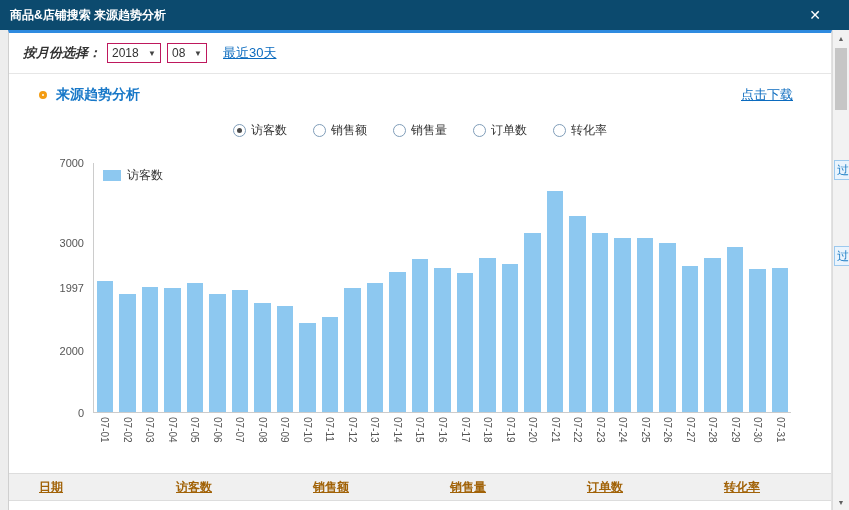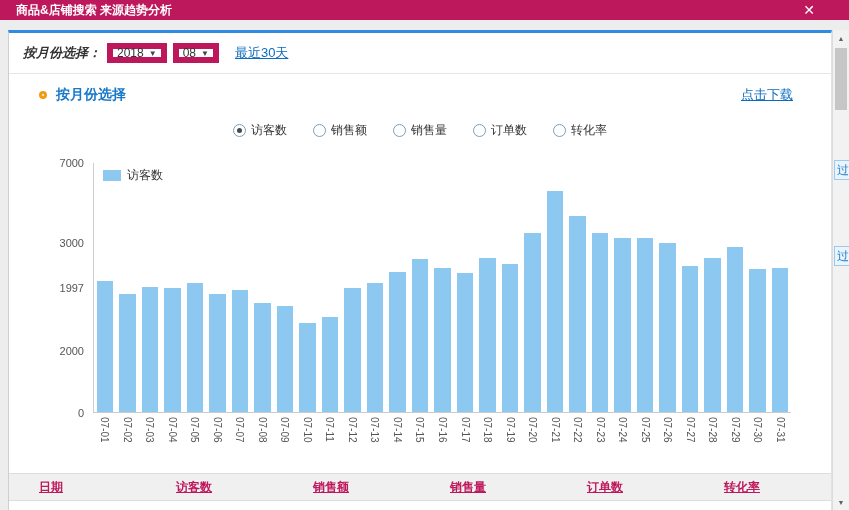--- a/index.html
+++ b/index.html
@@ -5,23 +5,23 @@
   * { box-sizing: border-box; margin: 0; padding: 0; }
   html,body { width: 849px; height: 510px; }
   body {
     position: relative; overflow: hidden;
     background: #ededed;
     font-family: "Liberation Sans", "DejaVu Sans", sans-serif;
     font-size: 12px; color: #333;
   }
   
   .modal-header {
-    position: absolute; top: 0; left: 0; right: 0; height: 20px;
-    background: #be185d; color: #fff;
-    display: flex; align-items: center; padding: 0 16px;
+    position: absolute; top: 0; left: 0; right: 0; height: 30px;
+    background: #0c4a6e; color: #fff;
+    display: flex; align-items: center; padding: 0 10px;
     font-size: 12px; font-weight: bold; z-index: 6;
   }
   .close-btn {
     margin-left: auto; margin-right: 18px; font-size: 14px; font-weight: bold;
     cursor: pointer; line-height: 1;
   }
   
   .scrollbar {
     position: absolute; top: 30px; right: 0; bottom: 0; width: 17px;
     background: #f2f2f2; border-left: 1px solid #dcdcdc; z-index: 3;
@@ -46,21 +46,21 @@
   }
   
   .filter-row {
     display: flex; align-items: center; gap: 6px;
     padding: 10px 0 10px 14px; border-bottom: 1px solid #e6e6e6;
     font-size: 13px;
   }
   .filter-label { font-weight: bold; font-style: italic; }
   .select {
     display: inline-flex; align-items: center; justify-content: space-between;
-    border: 6px solid #be185d; background: #fff; height: 20px;
+    border: 1px solid #be185d; background: #fff; height: 20px;
     padding: 0 4px; font-size: 12px; cursor: pointer;
   }
   .select.year { min-width: 54px; }
   .select.month { min-width: 40px; }
   .select .arrow { font-size: 8px; color: #444; margin-left: 5px; }
   .link { color: #0b6bbf; text-decoration: underline; cursor: pointer; }
   .filter-row .link { margin-left: 10px; font-size: 13px; }
   
   .section-row {
     display: flex; align-items: center; gap: 9px;
@@ -106,21 +106,21 @@
   .xlwrap { flex: 1; display: flex; justify-content: center; padding-top: 4px; min-width: 0; }
   .xlabel { writing-mode: vertical-rl; font-size: 10px; color: #555; line-height: 1; white-space: nowrap; }
   
   .data-table { margin-top: 8px; border-top: 1px solid #ddd; }
   .table-header {
     display: flex; align-items: center; height: 27px;
     background: #f0f0f0; border-bottom: 1px solid #ddd;
   }
   .th { flex: 1; padding-left: 30px; white-space: nowrap; }
   .th-link {
-    color: #be185d; font-weight: bold; font-size: 12px;
+    color: #a16207; font-weight: bold; font-size: 12px;
     text-decoration: underline; cursor: pointer;
   }
   .table-row-empty { height: 14px; background: #fff; }
   
   .side-fragment {
     position: absolute; right: 0; z-index: 8;
     width: 15px; padding: 2px 1px 2px 2px;
     background: #eaf4fd; border: 1px solid #9cc9ee; border-right: none;
     color: #1a7bc4; font-size: 12px; line-height: 1.2; cursor: pointer;
   }
@@ -145,21 +145,21 @@
     </span>
     <span class="select month">
       <span>08</span>
       <span class="arrow">▼</span>
     </span>
     <span class="link">最近30天</span>
   </div>
 
   <div class="section-row">
     <span class="orange-ring"></span>
-    <span class="section-title">按月份选择</span>
+    <span class="section-title">来源趋势分析</span>
     <span class="link">点击下载</span>
   </div>
 
   <div class="radio-row">
       <span class="radio-item">
         <span class="radio-circle checked"></span>
         <span class="radio-label">访客数</span>
       </span>
       <span class="radio-item">
         <span class="radio-circle"></span>

